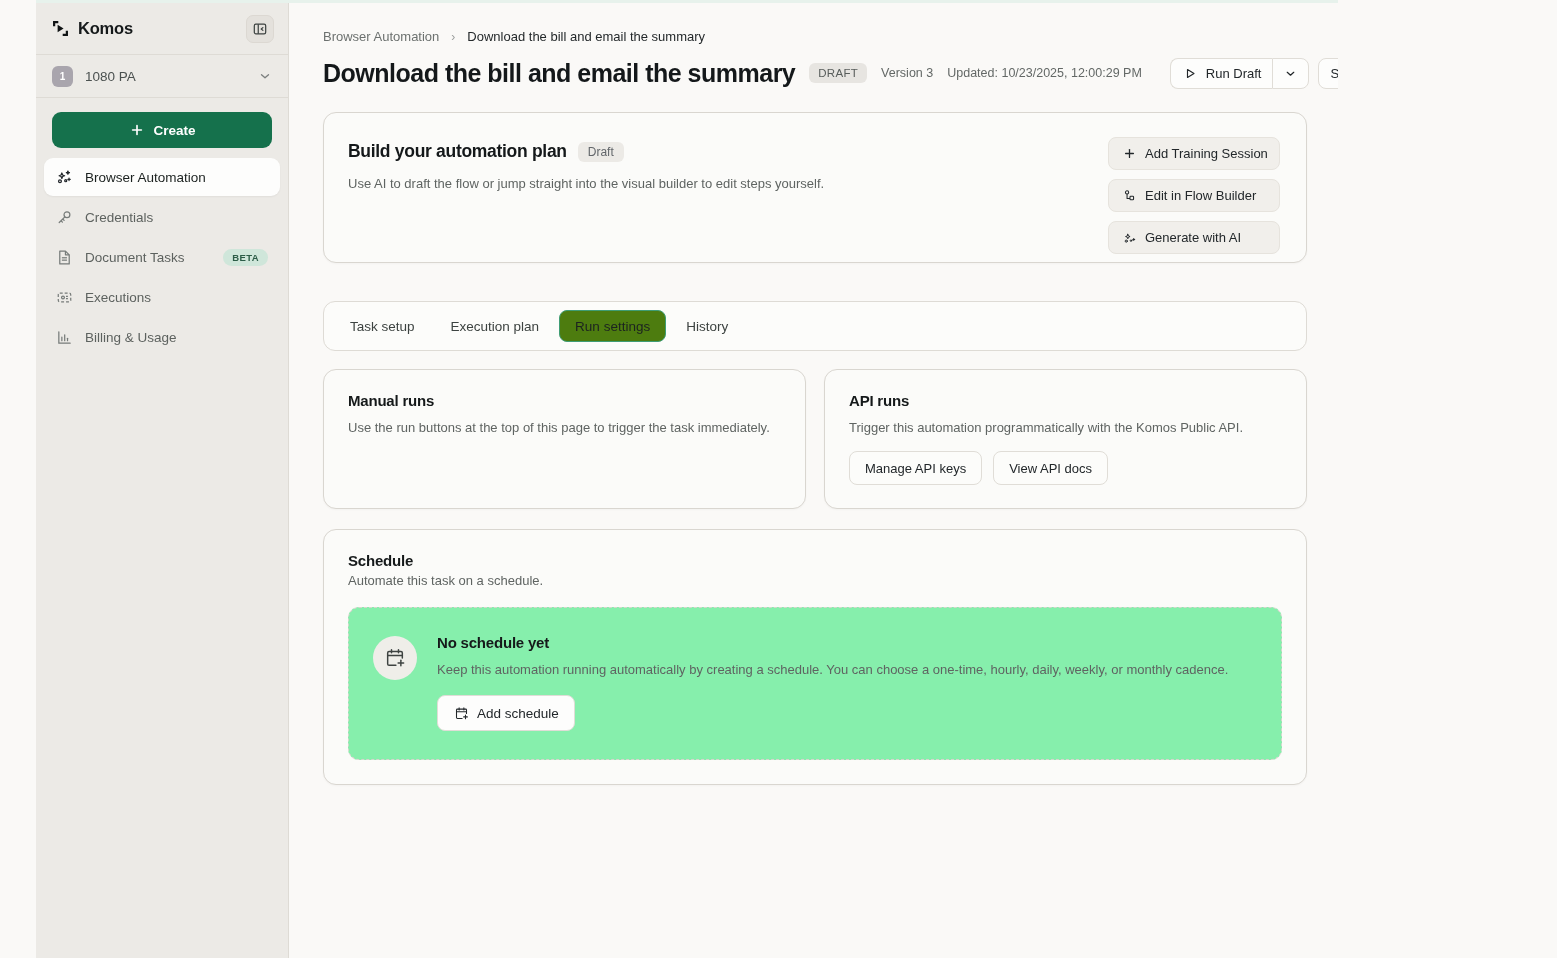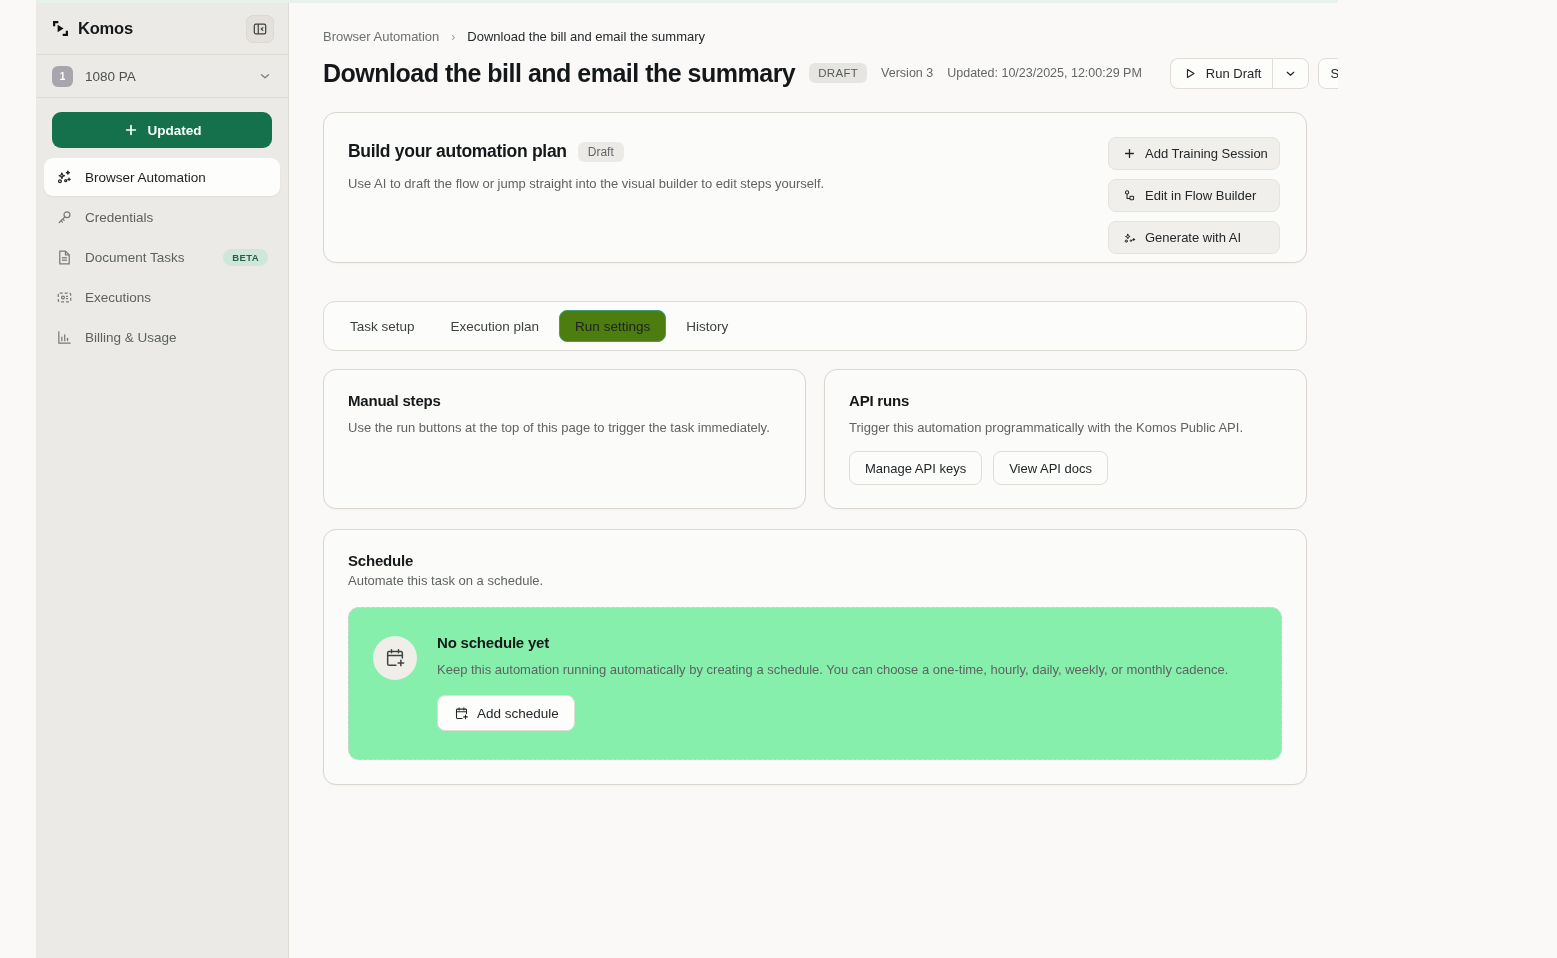--- a/index.html
+++ b/index.html
@@ -207,21 +207,21 @@
     </div>
 
     <div class="create-wrap">
       <button class="create-btn">
         <span class="ico">
           <svg width="14" height="14" viewBox="0 0 16 16" stroke="#fff" stroke-width="1.9" stroke-linecap="round">
               <line x1="8" y1="3" x2="8" y2="13"></line>
               <line x1="3" y1="8" x2="13" y2="8"></line>
             </svg>
         </span>
-        <span>Updated</span>
+        <span>Create</span>
       </button>
     </div>
 
     <nav class="nav">
       <div class="nav-item active">
         <span class="ico">
           <svg width="17" height="17" viewBox="0 0 18 18" fill="none" stroke="#21262a" stroke-width="1.3" stroke-linecap="round" stroke-linejoin="round">
             <path d="M6.2 4.2l.8 2.1 2.1.8-2.1.8-.8 2.1-.8-2.1L3.3 7.1l2.1-.8z"></path>
             <path d="M12.6 2.2l.45 1.2 1.2.45-1.2.45-.45 1.2-.45-1.2-1.2-.45 1.2-.45z"></path>
             <circle cx="4.2" cy="13" r="1.5"></circle>
@@ -378,21 +378,21 @@
       <div class="tab active">
           <span>Run settings</span>
         </div>
       <div class="tab">
           <span>History</span>
         </div>
     </div>
 
     <div class="row2">
       <section class="card half">
-        <div class="card-h">Manual steps</div>
+        <div class="card-h">Manual runs</div>
         <div class="card-p">Use the run buttons at the top of this page to trigger the task immediately.</div>
       </section>
 
       <section class="card half">
         <div class="card-h">API runs</div>
         <div class="card-p">Trigger this automation programmatically with the Komos Public API.</div>
         <div class="api-btns">
           <button class="btn">
             <span>Manage API keys</span>
           </button>

